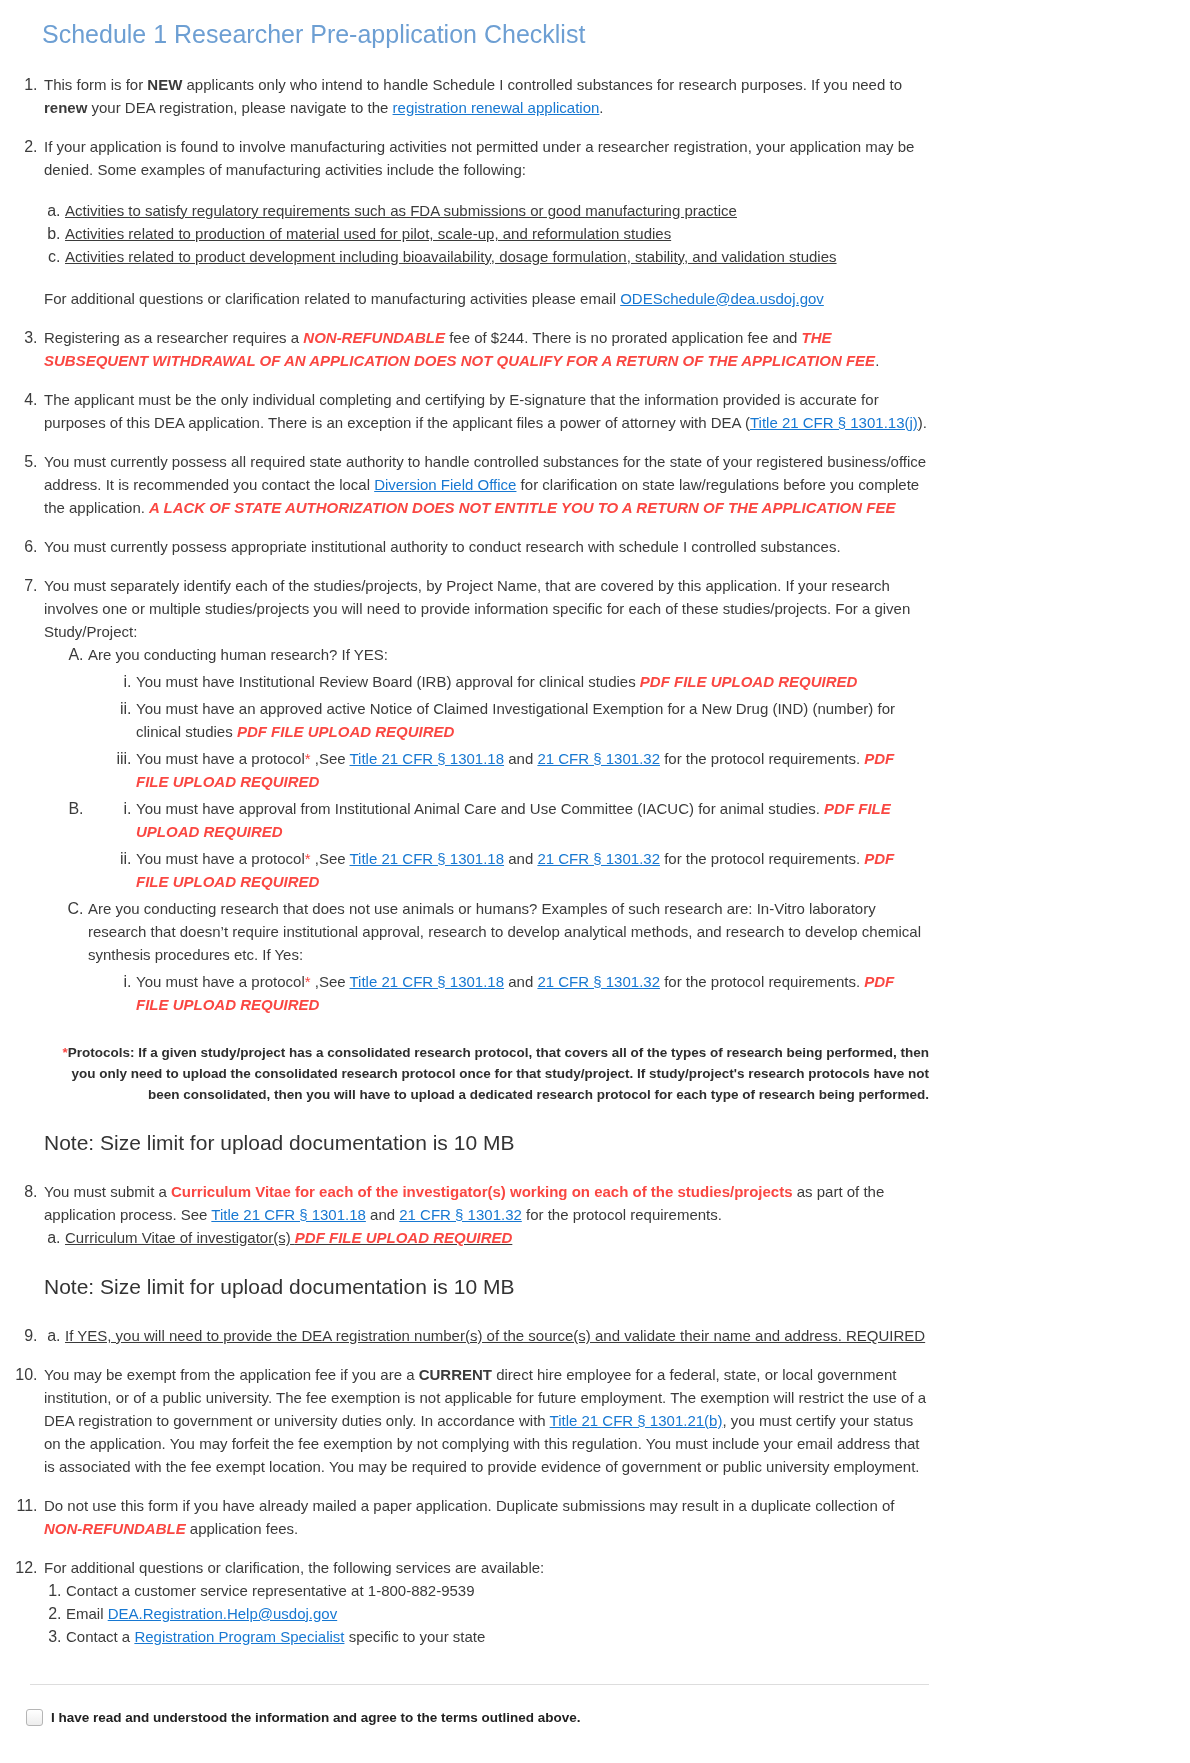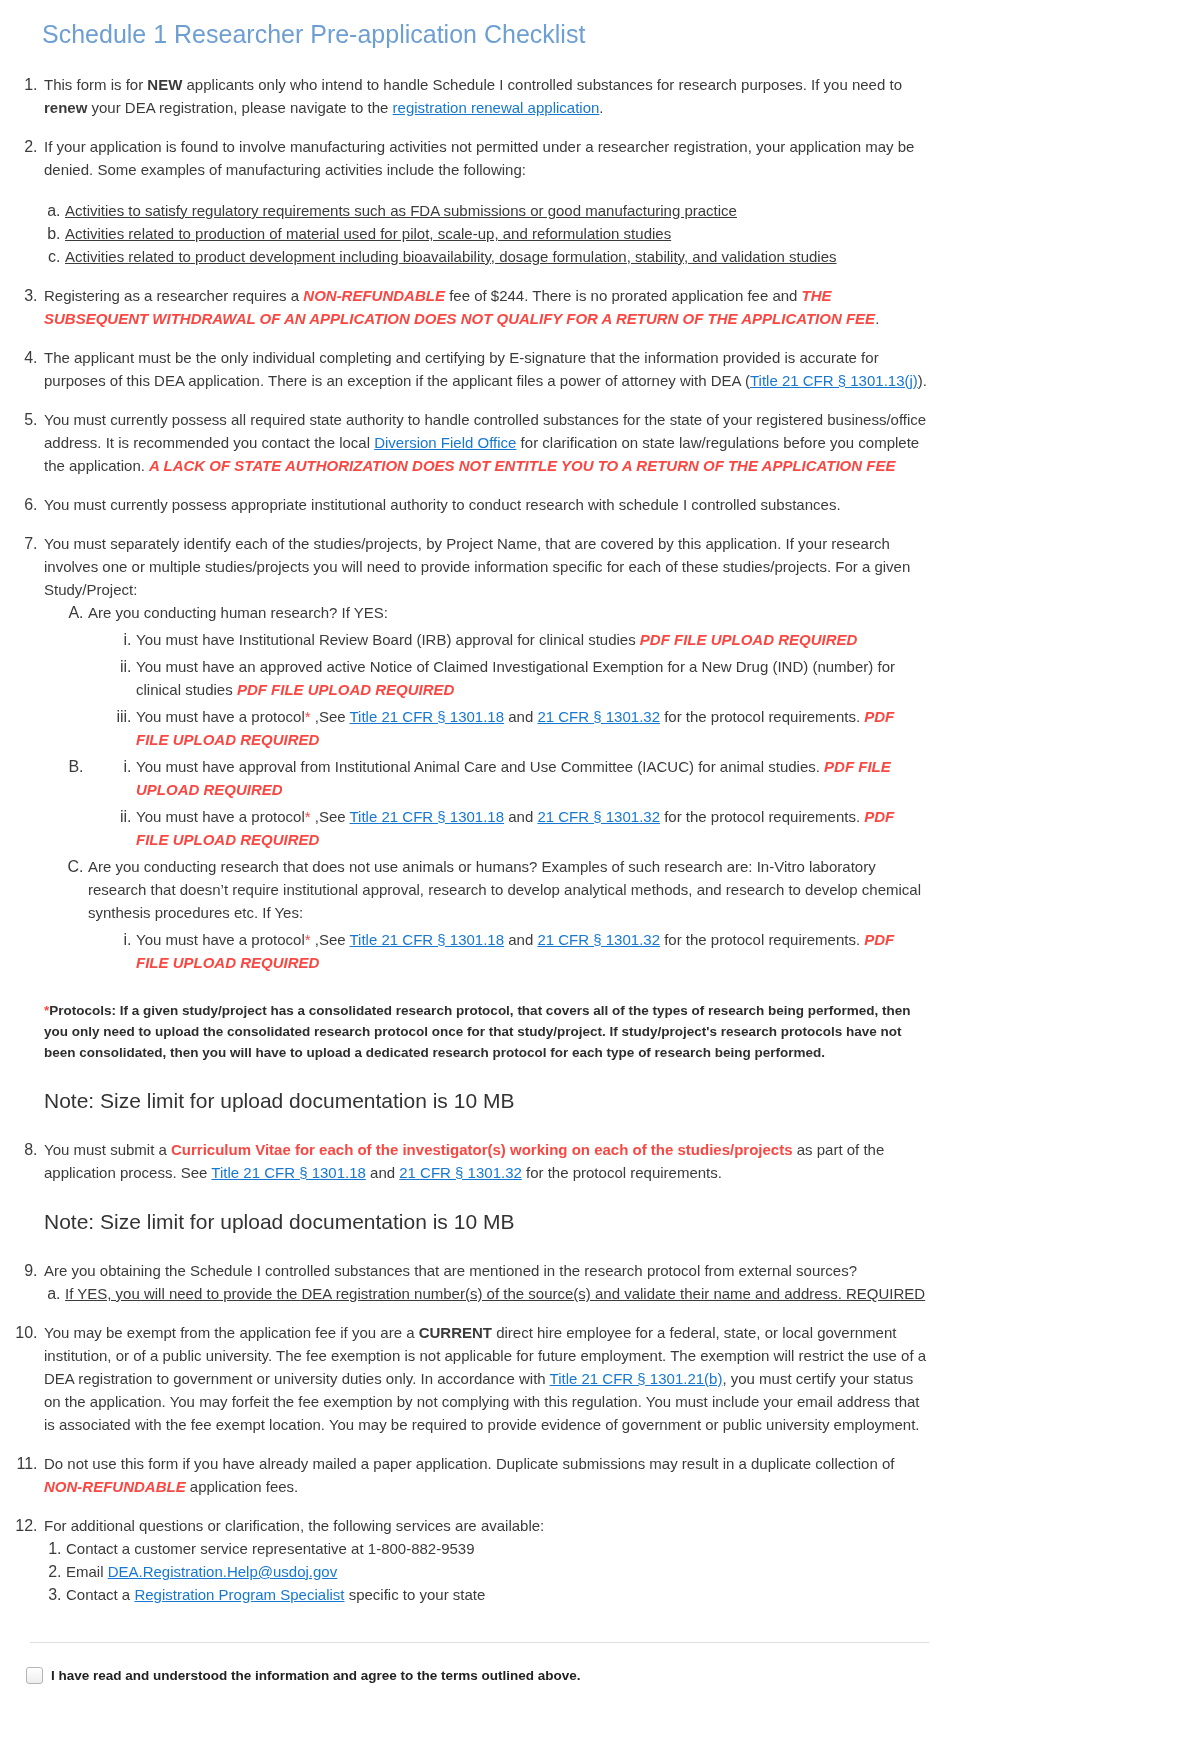--- a/index.html
+++ b/index.html
@@ -23,21 +23,21 @@
   ol.alpha > li{margin:0;text-decoration:underline;}
   ol.upper{list-style:upper-alpha outside;padding-left:44px;margin-top:0;}
   ol.upper > li{margin:0;}
   ol.roman{list-style:lower-roman outside;padding-left:44px;}
   ol.roman > li{margin:4px;}
   ol.nums{list-style:decimal outside;padding-left:22px;}
   ol.nums > li{margin:0;}
   .follow{margin-top:19px;}
   .footnote{
     margin:26px 0 0 0;font-size:13.5px;font-weight:bold;
-    line-height:21px;color:#2e2e2e;
+    line-height:21px;color:#2e2e2e;text-align:right;
   }
   .note{
     margin:27px 0 26px 0;font-size:21px;line-height:22px;color:#333333;
     font-weight:400;
   }
   .seg-p{}
   .seg-b{font-weight:bold;}
   .seg-a{color:var(--link-blue,#1778d2);text-decoration:underline;cursor:pointer;}
   .seg-r{color:var(--warning-red,#fa4742);font-weight:bold;font-style:italic;}
   .seg-rb{color:var(--warning-red,#fa4742);font-weight:bold;}
@@ -69,20 +69,21 @@
         <li>
             <p class="para"><span class="seg-p">Activities to satisfy regulatory requirements such as FDA submissions or good manufacturing practice</span></p>
           </li>
         <li>
             <p class="para"><span class="seg-p">Activities related to production of material used for pilot, scale-up, and reformulation studies</span></p>
           </li>
         <li>
             <p class="para"><span class="seg-p">Activities related to product development including bioavailability, dosage formulation, stability, and validation studies</span></p>
           </li>
       </ol>
+      <p class="para follow"><span class="seg-p">For additional questions or clarification related to manufacturing activities please email </span><a class="seg-a" href="#">ODESchedule@dea.usdoj.gov</a></p>
     </li>
 
     <li>
       <p class="para"><span class="seg-p">Registering as a researcher requires a </span><span class="seg-r">NON-REFUNDABLE</span><span class="seg-p"> fee of $244. There is no prorated application fee and </span><span class="seg-r">THE SUBSEQUENT WITHDRAWAL OF AN APPLICATION DOES NOT QUALIFY FOR A RETURN OF THE APPLICATION FEE</span><span class="seg-p">.</span></p>
     </li>
 
     <li>
       <p class="para"><span class="seg-p">The applicant must be the only individual completing and certifying by E-signature that the information provided is accurate for purposes of this DEA application. There is an exception if the applicant files a power of attorney with DEA (</span><a class="seg-a" href="#">Title 21 CFR § 1301.13(j)</a><span class="seg-p">).</span></p>
     </li>
 
@@ -129,25 +130,29 @@
               </li>
           </ol>
         </li>
       </ol>
       <p class="footnote"><span class="seg-rs">*</span><span class="seg-p">Protocols: If a given study/project has a consolidated research protocol, that covers all of the types of research being performed, then you only need to upload the consolidated research protocol once for that study/project. If study/project's research protocols have not been consolidated, then you will have to upload a dedicated research protocol for each type of research being performed.</span></p>
       <p class="note">Note: Size limit for upload documentation is 10 MB</p>
     </li>
 
     <li>
       <p class="para"><span class="seg-p">You must submit a </span><span class="seg-rb">Curriculum Vitae for each of the investigator(s) working on each of the studies/projects</span><span class="seg-p"> as part of the application process. See </span><a class="seg-a" href="#">Title 21 CFR § 1301.18</a><span class="seg-p"> and </span><a class="seg-a" href="#">21 CFR § 1301.32</a><span class="seg-p"> for the protocol requirements.</span></p>
+      <ol class="alpha" style="margin-top:0;">
+        <li>
+            <p class="para"><span class="seg-p">Curriculum Vitae of investigator(s) </span><span class="seg-r">PDF FILE UPLOAD REQUIRED</span></p>
+          </li>
+      </ol>
       <p class="note">Note: Size limit for upload documentation is 10 MB</p>
     </li>
 
     <li>
-      <p class="para"><span class="seg-p">Are you obtaining the Schedule I controlled substances that are mentioned in the research protocol from external sources?</span></p>
       <ol class="alpha" style="margin-top:0;">
         <li>
             <p class="para"><span class="seg-p">If YES, you will need to provide the DEA registration number(s) of the source(s) and validate their name and address. REQUIRED</span></p>
           </li>
       </ol>
     </li>
 
     <li>
       <p class="para"><span class="seg-p">You may be exempt from the application fee if you are a </span><span class="seg-b">CURRENT</span><span class="seg-p"> direct hire employee for a federal, state, or local government institution, or of a public university. The fee exemption is not applicable for future employment. The exemption will restrict the use of a DEA registration to government or university duties only. In accordance with </span><a class="seg-a" href="#">Title 21 CFR § 1301.21(b)</a><span class="seg-p">, you must certify your status on the application. You may forfeit the fee exemption by not complying with this regulation. You must include your email address that is associated with the fee exempt location. You may be required to provide evidence of government or public university employment.</span></p>
     </li>

